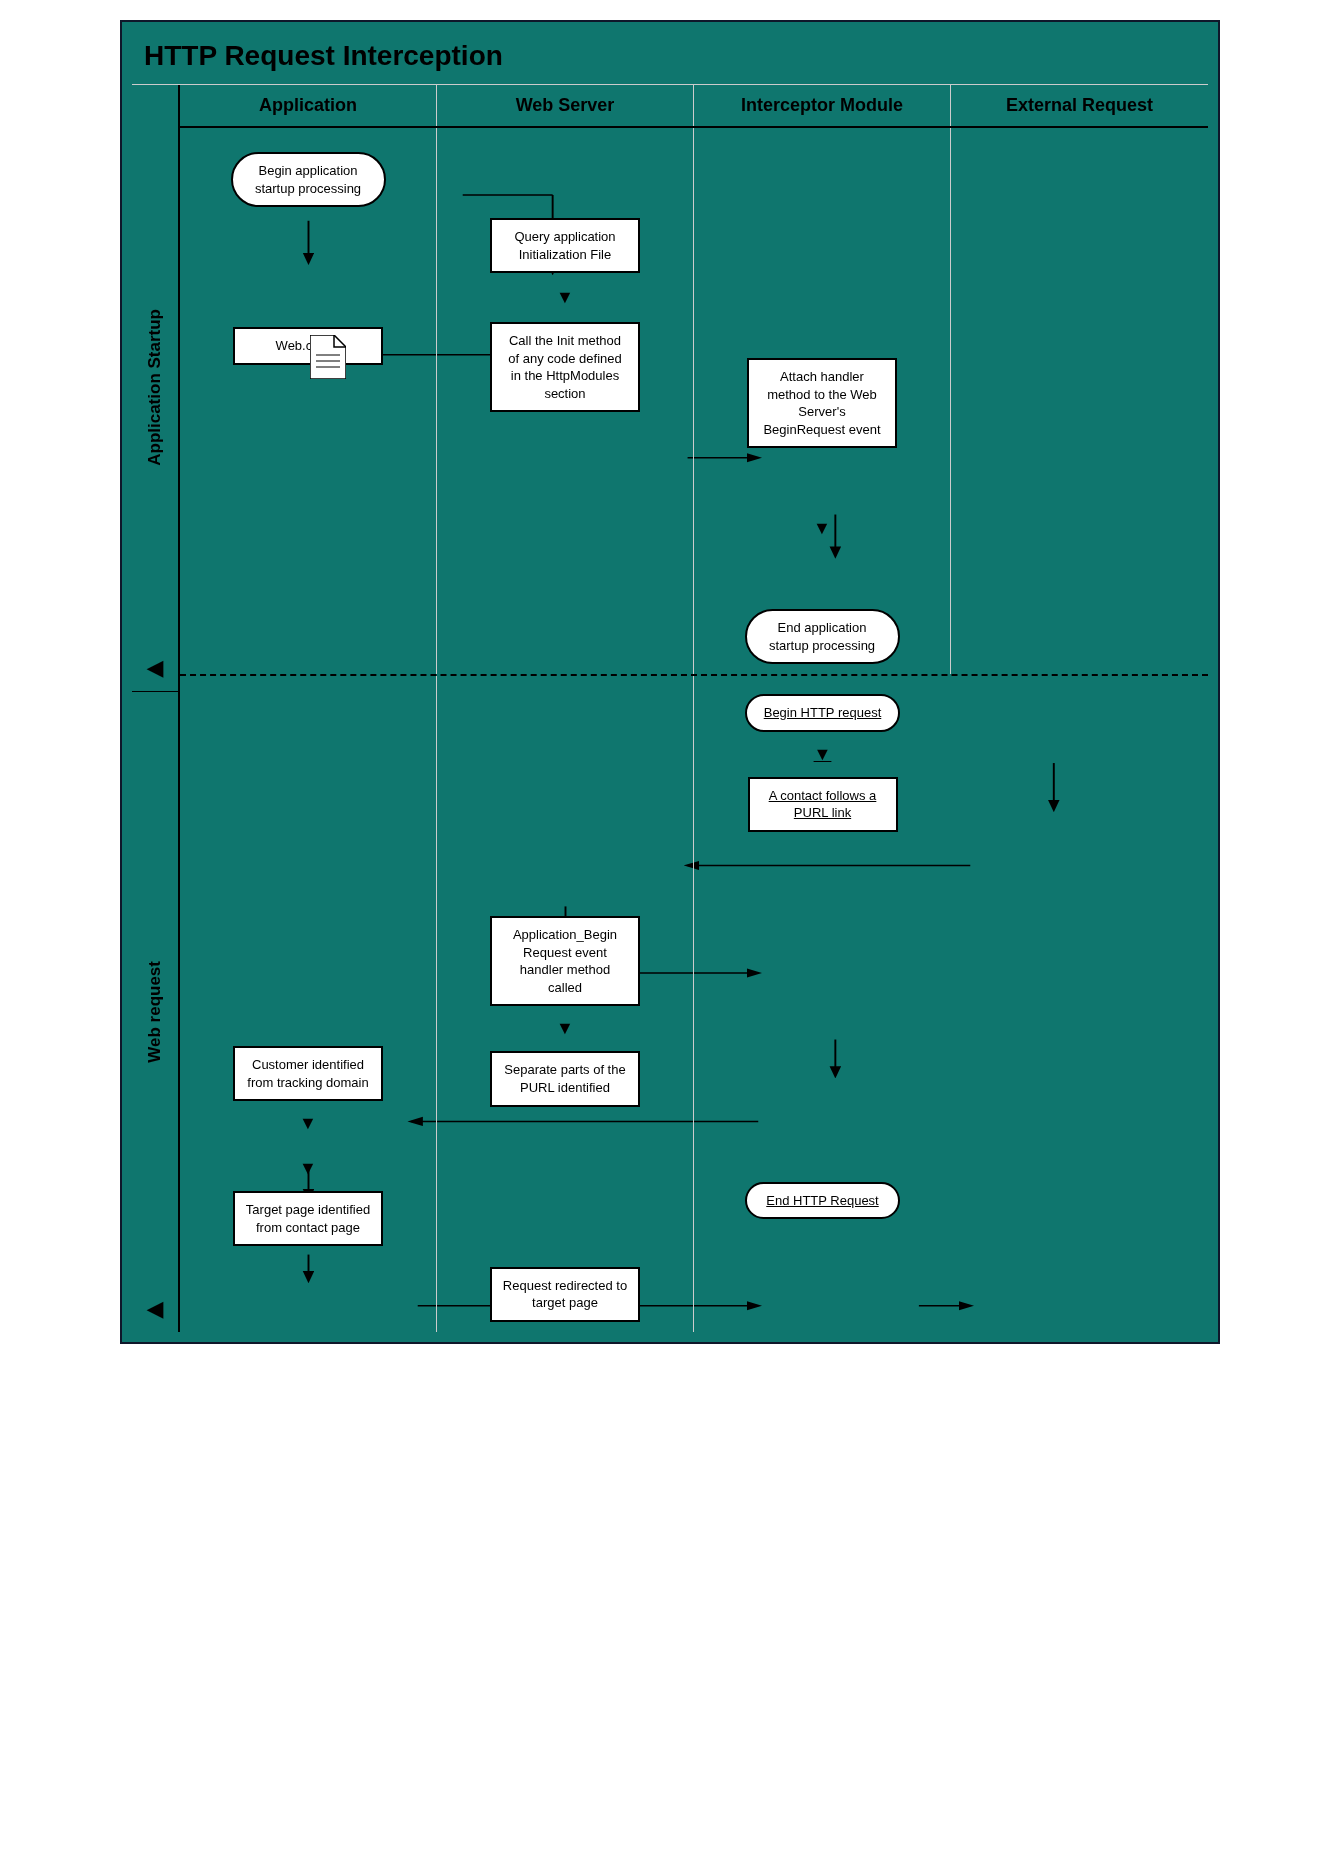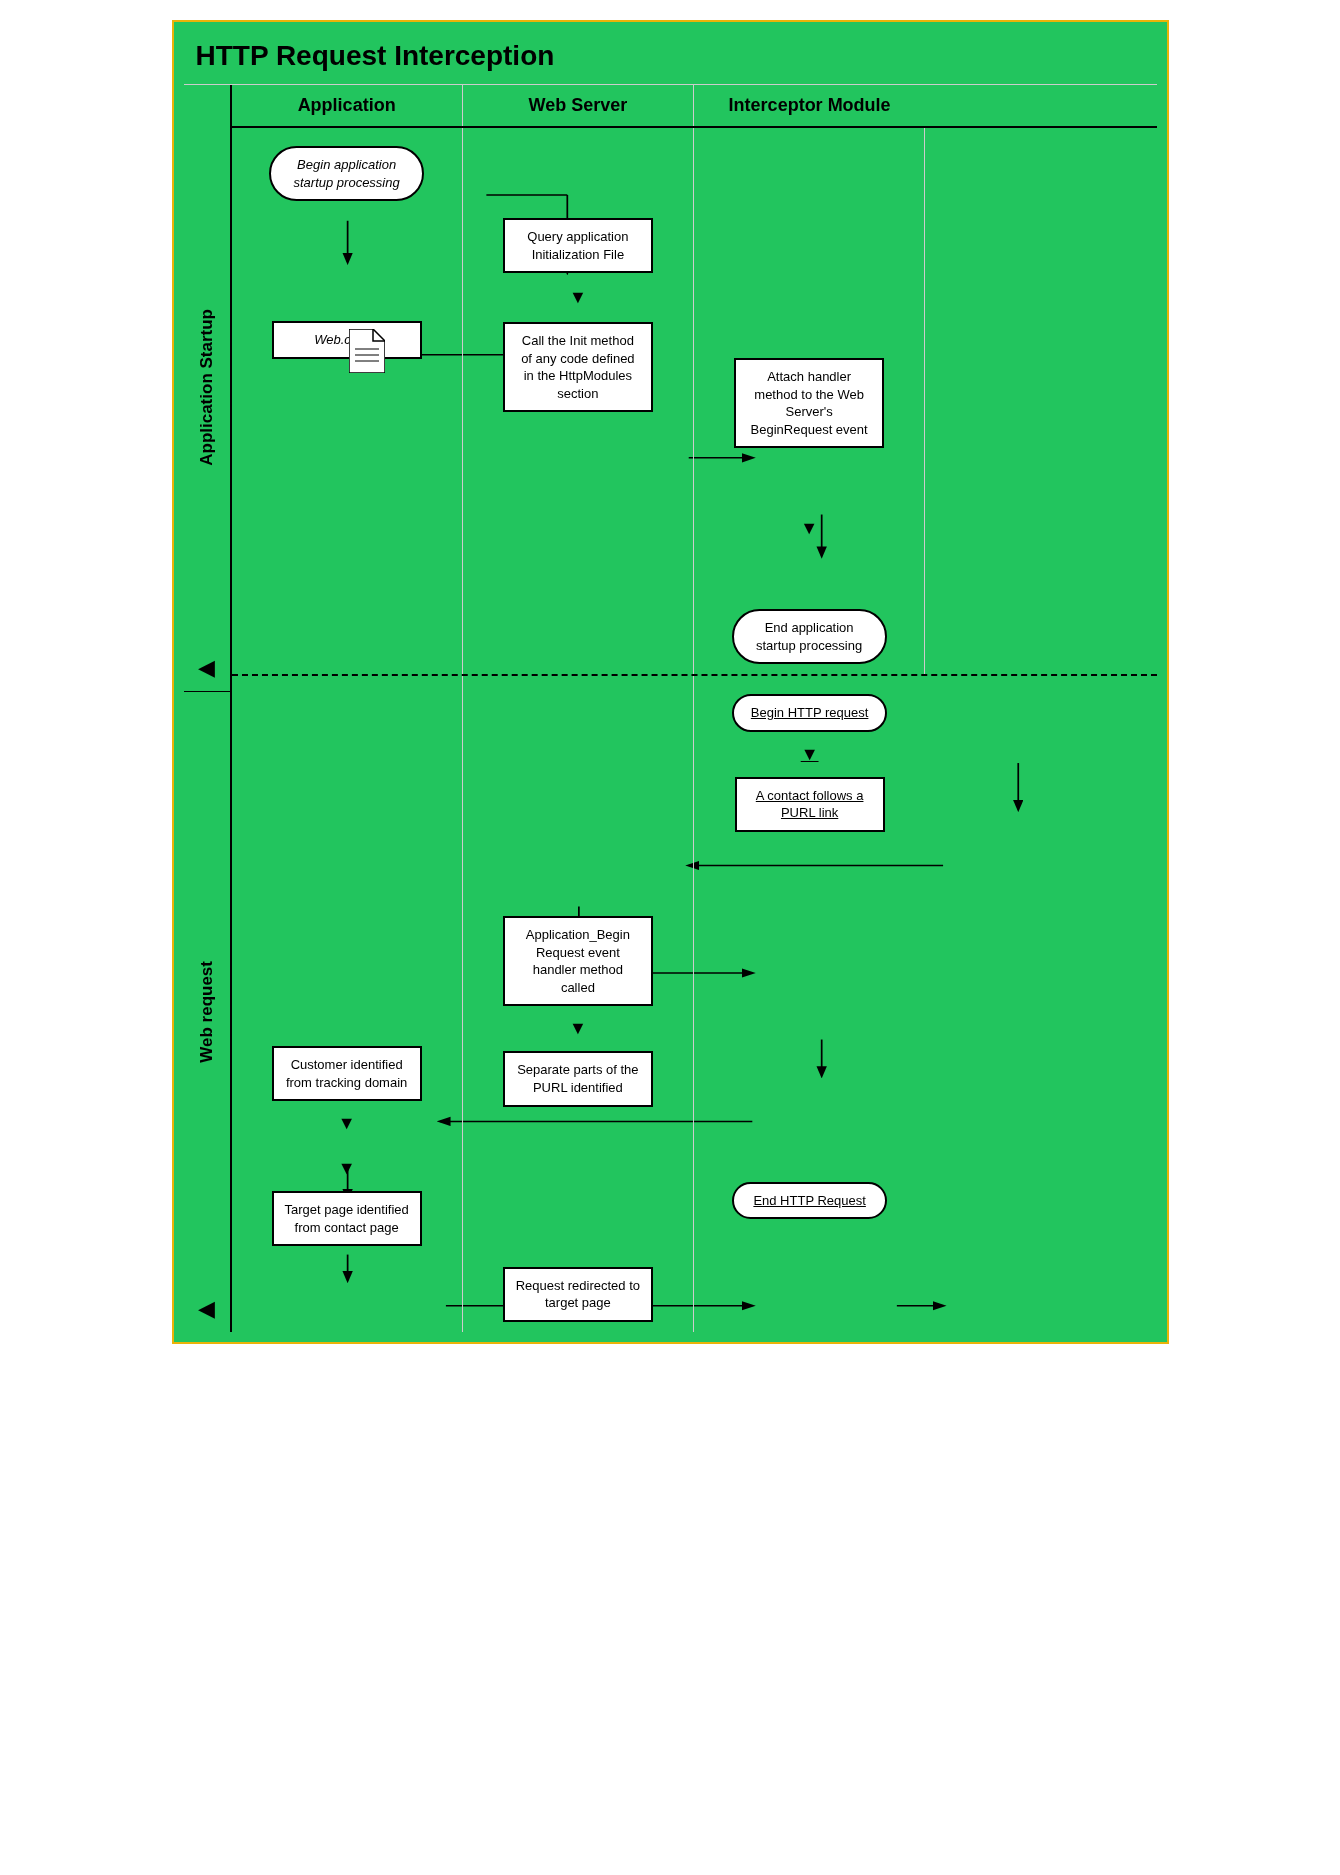--- a/index.html
+++ b/index.html
@@ -5,23 +5,23 @@
     * { box-sizing: border-box; margin: 0; padding: 0; }
     body {
       background: #fff;
       font-family: Arial, sans-serif;
       display: flex;
       justify-content: center;
       align-items: flex-start;
       padding: 20px;
     }
     .diagram-container {
-      width: 997px;
-      border: 2px solid #eab308;
-      background: #22c55e;
+      width: 1100px;
+      border: 2px solid #0f172a;
+      background: #0f766e;
       padding: 10px;
     }
     .diagram-title {
       font-size: 28px;
       font-weight: bold;
       padding: 8px 12px 12px 12px;
       border-bottom: 1px solid #ccc;
     }
     .diagram-body {
       display: flex;
@@ -164,20 +164,21 @@
         <span class="arrow-left">◀</span>
       </div>
     </div>
 
     <div class="main-content">
 
       <div class="col-headers">
         <div class="col-header">Application</div>
         <div class="col-header">Web Server</div>
         <div class="col-header">Interceptor Module</div>
+        <div class="col-header">External Request</div>
       </div>
 
       <div class="startup-section">
 
         <svg class="connections" viewBox="0 0 800 530" preserveAspectRatio="none">
 
           <line x1="100" y1="90" x2="100" y2="130" stroke="#000" stroke-width="1.5" marker-end="url(#arrow)"></line>
 
           <line x1="100" y1="195" x2="100" y2="220" stroke="#000" stroke-width="1.5"></line>
           <line x1="100" y1="220" x2="290" y2="220" stroke="#000" stroke-width="1.5" marker-end="url(#arrow)"></line>
@@ -190,21 +191,21 @@
           <line x1="395" y1="320" x2="450" y2="320" stroke="#000" stroke-width="1.5" marker-end="url(#arrow)"></line>
 
           <line x1="510" y1="375" x2="510" y2="415" stroke="#000" stroke-width="1.5" marker-end="url(#arrow)"></line>
           <defs>
             <marker id="arrow" markerWidth="8" markerHeight="8" refX="6" refY="3" orient="auto">
               <path d="M0,0 L0,6 L8,3 z" fill="#000"></path>
             </marker>
           </defs>
         </svg>
 
-        <div class="section-col" style="padding-top:18px;font-style:italic;">
+        <div class="section-col" style="padding-top:24px;">
           <div class="box box-rounded">Begin application startup processing</div>
           <div class="spacer-xl"></div>
           <div class="spacer-xl"></div>
           <div class="box box-rect">Web.config</div>
 
           <div style="margin-left:40px; margin-top:-30px;">
             <svg width="36" height="44">
               <polygon points="0,0 24,0 36,12 36,44 0,44" fill="#fff" stroke="#000" stroke-width="1.5"></polygon>
               <polyline points="24,0 24,12 36,12" fill="none" stroke="#000" stroke-width="1.5"></polyline>
               <line x1="6" y1="20" x2="30" y2="20" stroke="#000" stroke-width="1"></line>

